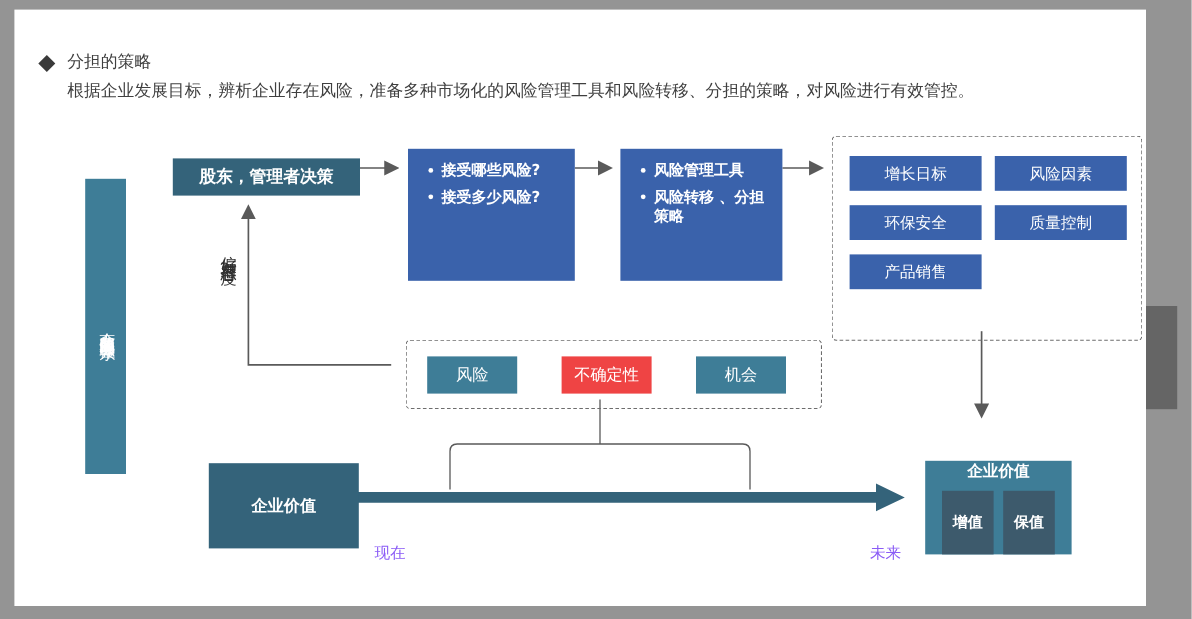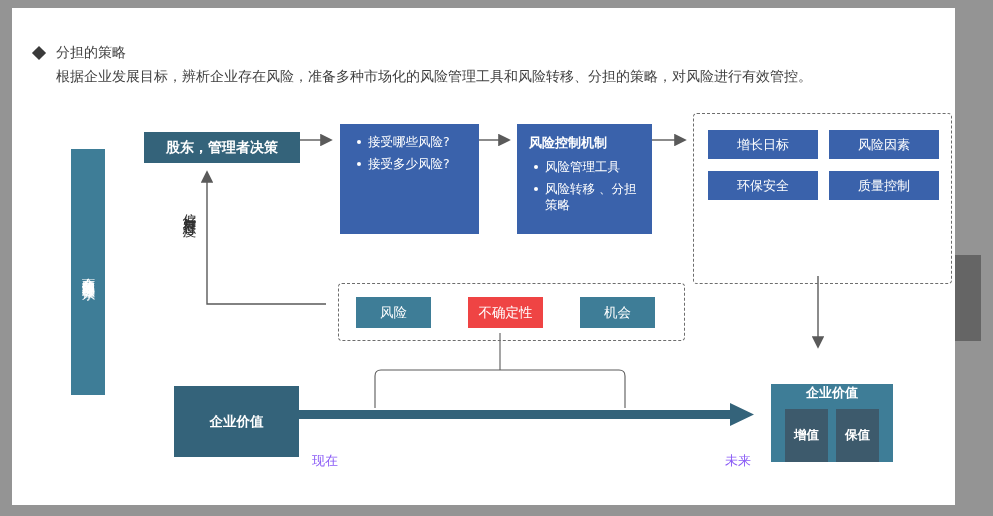--- a/index.html
+++ b/index.html
@@ -128,21 +128,21 @@
   .box-title {
     font-size: 13px;
     font-weight: bold;
     margin-bottom: 7px;
   }
   .box-list {
     margin: 0;
     padding: 0 4px 0 16px;
     list-style: none;
     font-size: 12.5px;
-    font-weight: normal;
+    font-weight: bold;
     line-height: 16px;
   }
   .box-list li {
     position: relative;
     margin-bottom: 6px;
   }
   .box-list li::before {
     content: "";
     position: absolute;
     left: -11px;
@@ -302,35 +302,35 @@
     <div class="box teal-dark" id="box-decision">股东，管理者决策</div>
 
     <div class="box blue" id="box-identify">
       <ul class="box-list">
         <li>接受哪些风险?</li>
         <li>接受多少风险?</li>
       </ul>
     </div>
 
     <div class="box blue" id="box-control">
-      <div class="box-title">风险控制机制</div>
       <ul class="box-list">
         <li>风险管理工具</li>
         <li>风险转移 、分担策略</li>
       </ul>
     </div>
 
     <div id="label-pref">偏好与容忍度</div>
 
     <div class="dashed" id="grid-dashed">
       <div id="grid-inner">
         <div class="grid-cell">增长日标</div>
         <div class="grid-cell">风险因素</div>
         <div class="grid-cell">环保安全</div>
         <div class="grid-cell">质量控制</div>
+        <div class="grid-cell">产品销售</div>
       </div>
     </div>
 
     <div class="dashed" id="risk-dashed">
       <div id="risk-inner">
         <div class="risk-chip" style="background: rgb(62, 125, 151);">风险</div>
         <div class="risk-chip" style="background: #ef4444;">不确定性</div>
         <div class="risk-chip" style="background: rgb(62, 125, 151);">机会</div>
       </div>
     </div>

